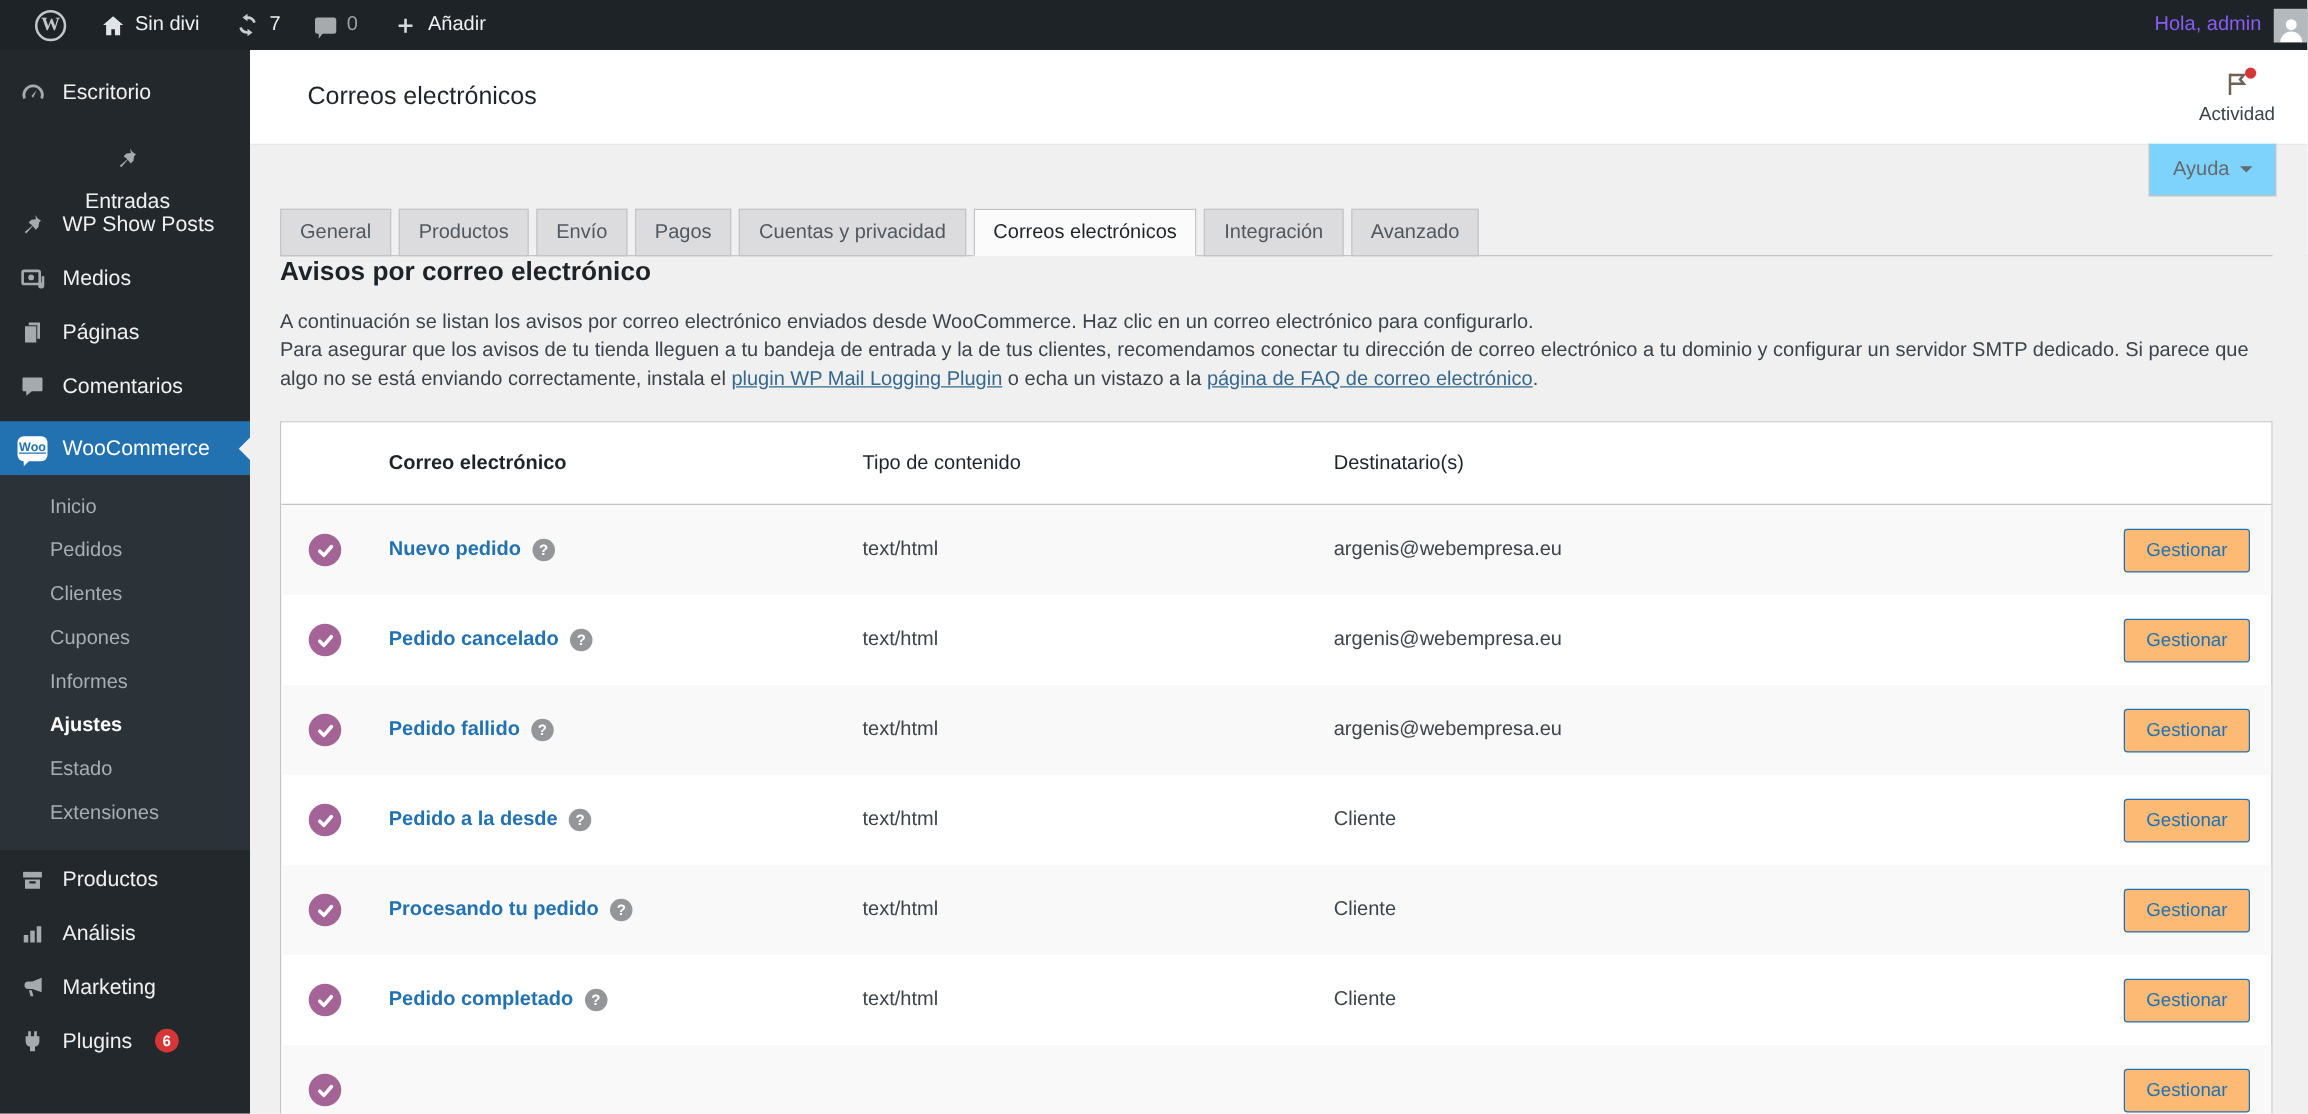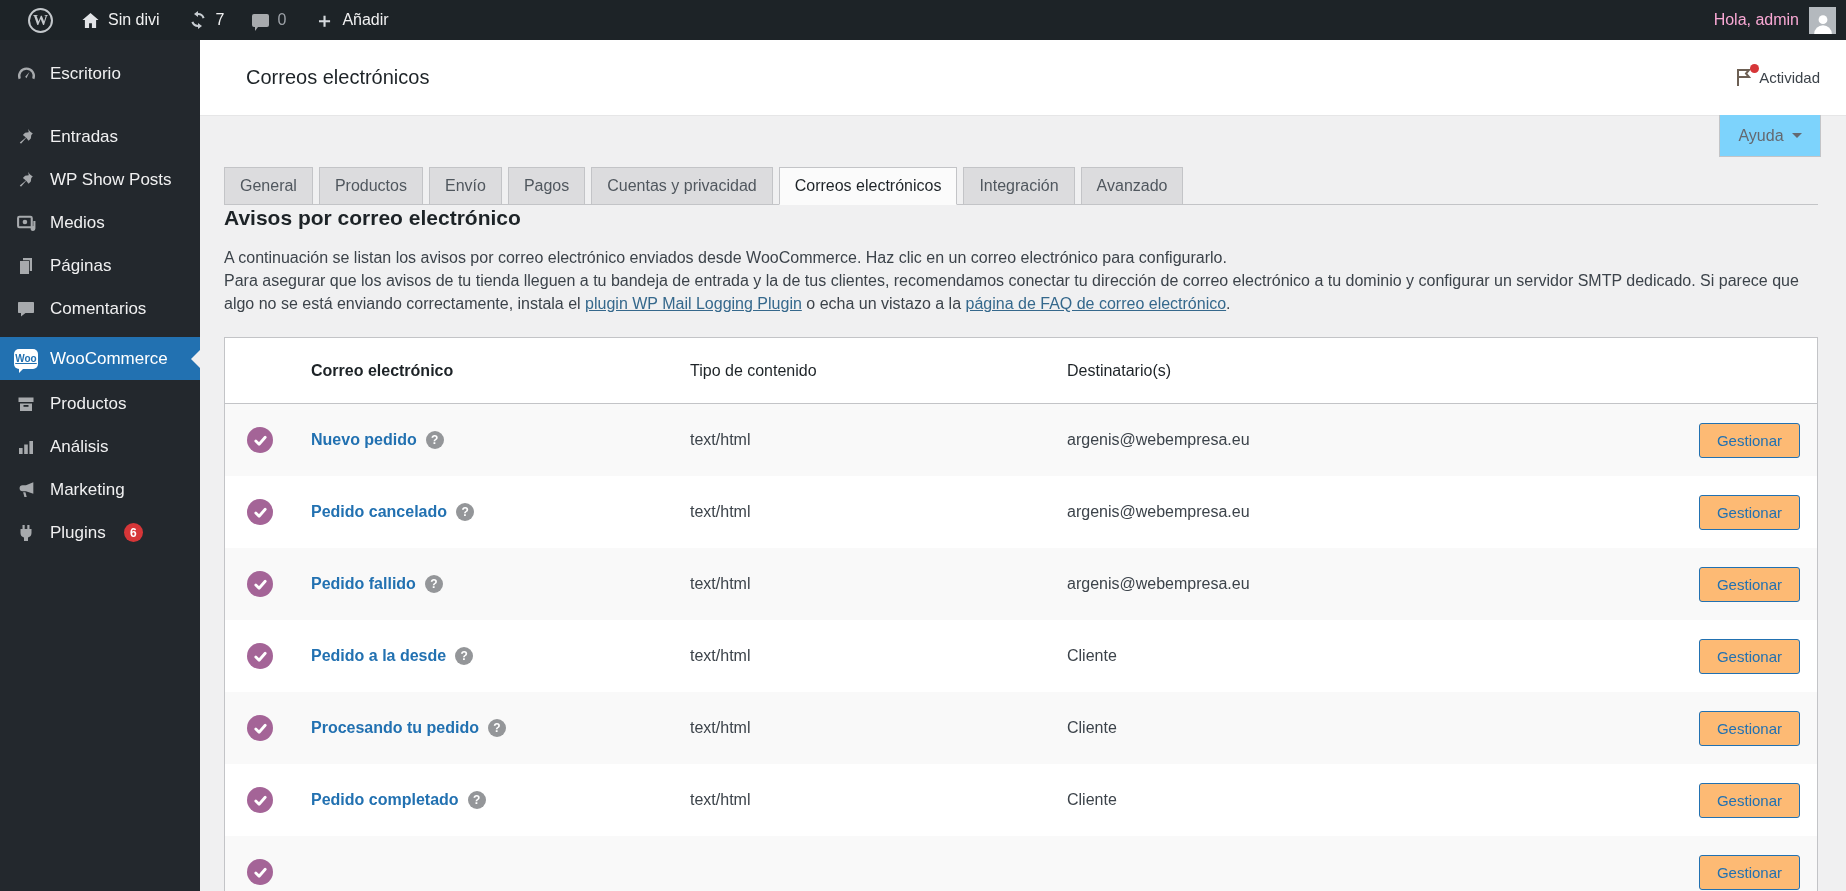--- a/index.html
+++ b/index.html
@@ -5,55 +5,55 @@
   * { margin:0; padding:0; box-sizing:border-box; }
   html,body { width:1846px; height:891px; overflow:hidden; }
   body { font-family:"Liberation Sans", sans-serif; background:#f0f0f1; }
   .screen { position:relative; width:1846px; height:891px; overflow:hidden; }
 
   
   .adminbar { position:absolute; top:0; left:0; right:0; height:40px; background:#1d2327;
     display:flex; align-items:center; justify-content:space-between; z-index:50; }
   .ab-left { display:flex; align-items:center; height:100%; padding-left:14px; }
   .ab-item { display:flex; align-items:center; gap:8px; color:#f0f0f1; font-size:16px; padding:0 14px; height:100%; cursor:pointer; }
-  .ab-right { display:flex; align-items:center; gap:10px; padding-right:10px; height:100%; color:#f9a8d4; font-size:16px; }
+  .ab-right { display:flex; align-items:center; gap:10px; height:100%; color:#8b5cf6; font-size:16px; }
   .wp-logo { width:25px; height:25px; border:2px solid #c3c7cb; border-radius:50%; color:#c3c7cb;
     display:flex; align-items:center; justify-content:center; font-family:"Liberation Serif",serif; font-size:15px; font-weight:bold; }
   .dim { color:#9ca1a7; }
   .bubble { width:17px; height:13px; background:#a7aaad; border-radius:2px; position:relative; }
   .bubble::after { content:""; position:absolute; left:3px; bottom:-4px; border:4px solid transparent; border-top-color:#a7aaad; border-left-color:#a7aaad; border-width:4px 3px; }
   .plus { font-size:20px; font-weight:bold; color:#d5d9dd; line-height:1; }
   .avatar { width:27px; height:27px; background:#b4b9be; display:flex; align-items:flex-end; justify-content:center; overflow:hidden; }
 
   
   .sidebar { position:absolute; top:40px; left:0; width:200px; bottom:0; background:#23282d; color:#f0f0f1; z-index:40; }
   .menu { list-style:none; padding-top:12px; }
   .m-item { display:flex; align-items:center; gap:12px; height:43px; padding:0 10px 0 14px; font-size:17px; color:#f0f0f1; cursor:pointer; }
   .m-item .ico { width:24px; height:24px; display:flex; align-items:center; justify-content:center; flex:0 0 24px; }
-  .sep-lg { margin-top:20px; }
+  .sep-lg { margin-top:20px;flex-direction:column; }
   .sep-sm { margin-top:7px; }
   .sep-md { margin-top:12px; }
   .m-item.active { background:#2271b1; color:#fff; position:relative; }
   .m-item.active::after { content:""; position:absolute; right:0; top:50%; margin-top:-9px;
     border:9px solid transparent; border-right-color:#f0f0f1; }
   .submenu { list-style:none; background:#2c3338; padding:8px 0 12px; }
   .sm-item { display:block; padding:8px 0 8px 40px; font-size:16px; color:#a8aeb5; cursor:pointer; line-height:19px; }
   .sm-item.current { color:#fff; font-weight:bold; }
   .woo-badge { background:#fff; color:#2271b1; border-radius:5px; font-size:10px; font-weight:bold;
     width:30px; height:20px; display:flex; align-items:center; justify-content:center; position:relative;text-decoration:underline; }
   .woo-badge::after { content:""; position:absolute; left:5px; bottom:-4px; border:3px solid transparent; border-top-color:#fff; border-left-color:#fff; }
   .count-badge { background:#d63638; color:#fff; min-width:19px; height:19px; border-radius:50%;
     font-size:12px; font-weight:bold; display:inline-flex; align-items:center; justify-content:center; margin-left:6px; }
 
   
   .main { position:absolute; top:40px; left:200px; right:0; bottom:0; background:#f0f0f1; }
   .wc-header { height:75px; background:#fff; display:flex; align-items:center; justify-content:space-between;
     padding:0 20px 0 46px; box-shadow:0 1px 0 rgba(0,0,0,.04); }
   .wc-title { font-size:20px; color:#1d2327; font-weight:normal; }
-  .activity { display:flex; align-items:center; gap:3px; margin-right:6px; cursor:pointer; }
+  .activity { display:flex; flex-direction:column; align-items:center; gap:3px; margin-right:6px; cursor:pointer; }
   .activity .flag-wrap { position:relative; width:24px; height:24px; }
   .activity .dot { position:absolute; top:-2px; right:-3px; width:9px; height:9px; border-radius:50%; background:#d63638; }
   .activity-label { font-size:15px; color:#3c434a; }
   .help-tab { position:absolute; top:75px; right:25px; width:102px; height:42px; background:#7dd3fc;
     border:1px solid #c3c4c7; border-top:none; display:flex; align-items:center; justify-content:center; gap:8px;
     font-size:16px; color:#646970; cursor:pointer; z-index:10; }
   .caret { width:0; height:0; border:5px solid transparent; border-top-color:#646970; margin-top:5px; }
 
   .content { padding:0 28px 0 24px; }
 
@@ -183,20 +183,30 @@
         </span>
         <span>Comentarios</span>
       </li>
       <li class="m-item active sep-sm">
         <span class="ico">
           <span class="woo-badge">Woo</span>
         </span>
         <span>WooCommerce</span>
       </li>
     </ul>
+    <ul class="submenu">
+      <li class="sm-item">Inicio</li>
+      <li class="sm-item">Pedidos</li>
+      <li class="sm-item">Clientes</li>
+      <li class="sm-item">Cupones</li>
+      <li class="sm-item">Informes</li>
+      <li class="sm-item current">Ajustes</li>
+      <li class="sm-item">Estado</li>
+      <li class="sm-item">Extensiones</li>
+    </ul>
     <ul class="menu" style="padding-top:2px;">
       <li class="m-item">
         <span class="ico">
           <svg width="20" height="20" viewBox="0 0 20 20">
               <rect x="2.5" y="3.5" width="15" height="4.5" fill="#a7aaad"></rect>
               <path d="M4 9.5h12V17H4z" fill="#a7aaad"></path>
               <rect x="7.5" y="11" width="5" height="1.8" fill="#23282d"></rect>
             </svg>
         </span>
         <span>Productos</span>

